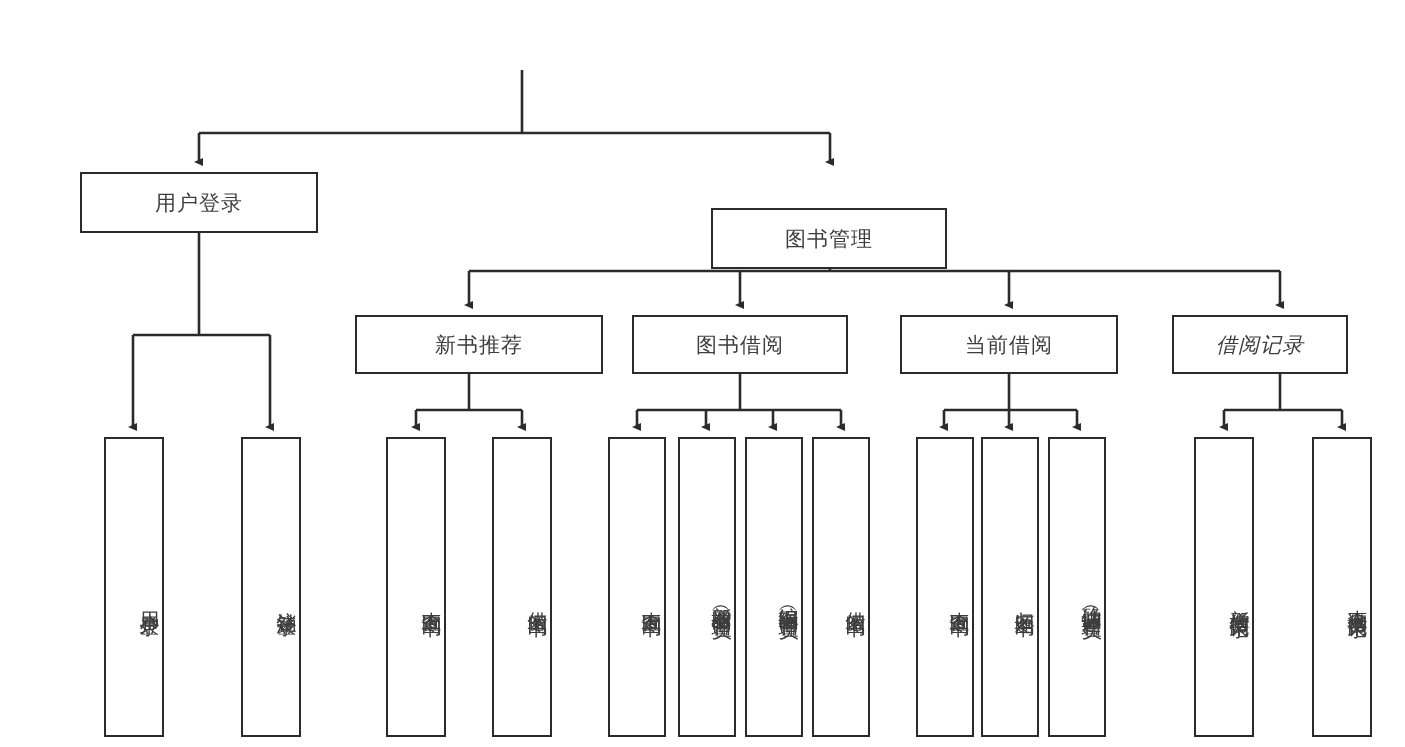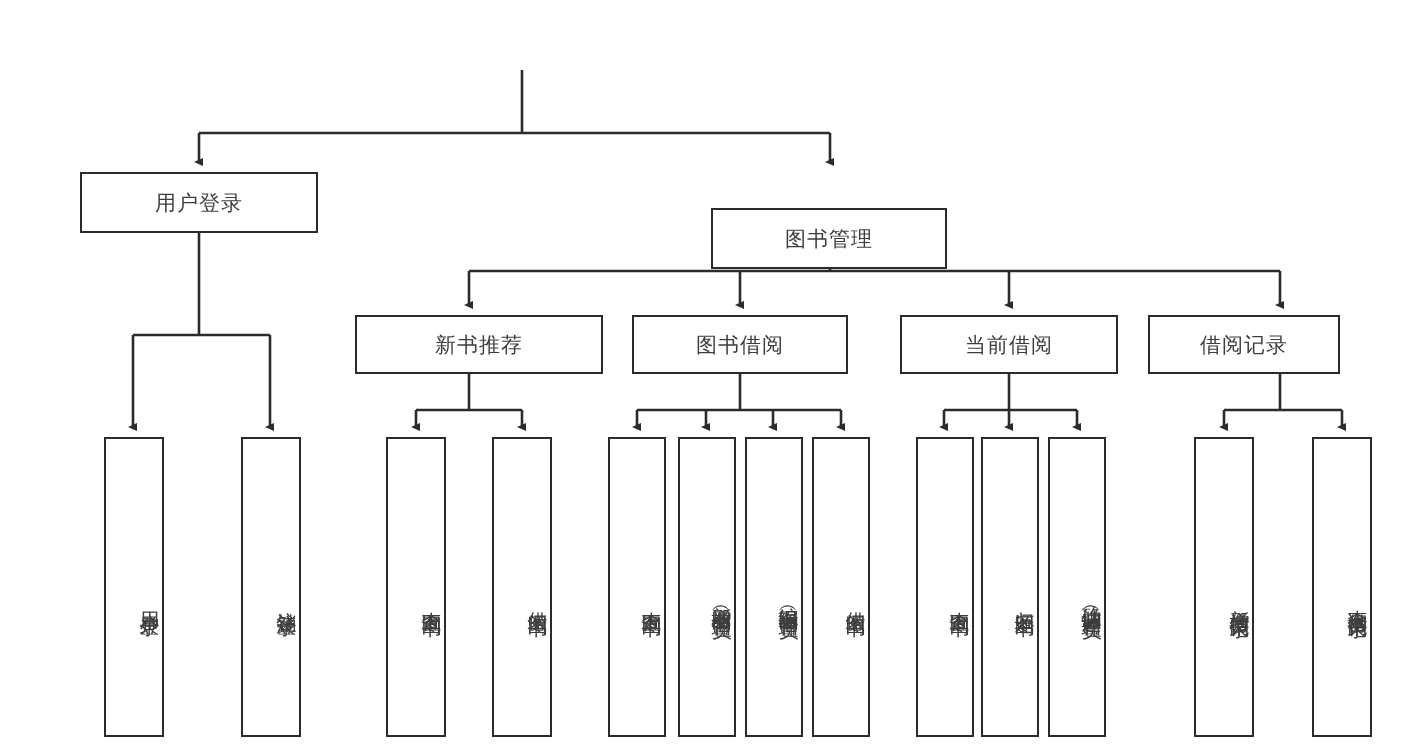--- a/index.html
+++ b/index.html
@@ -128,21 +128,21 @@
 
   <div class="node horiz" style="left:355px; top:315px; width:248px; height:59px;">
     <span>新书推荐</span>
   </div>
   <div class="node horiz" style="left:632px; top:315px; width:216px; height:59px;">
     <span>图书借阅</span>
   </div>
   <div class="node horiz" style="left:900px; top:315px; width:218px; height:59px;text-align:center;">
     <span>当前借阅</span>
   </div>
-  <div class="node horiz" style="left:1148px; top:315px; width:192px; height:59px;">
+  <div class="node horiz" style="left:1172px; top:315px; width:176px; height:59px;font-style:italic;">
     <span>借阅记录</span>
   </div>
 
   <div class="node vert" style="left:104px; top:437px; width:60px; height:300px;">
     <span>用户登录</span>
   </div>
   <div class="node vert" style="left:241px; top:437px; width:60px; height:300px;">
     <span>注销登录</span>
   </div>
 

